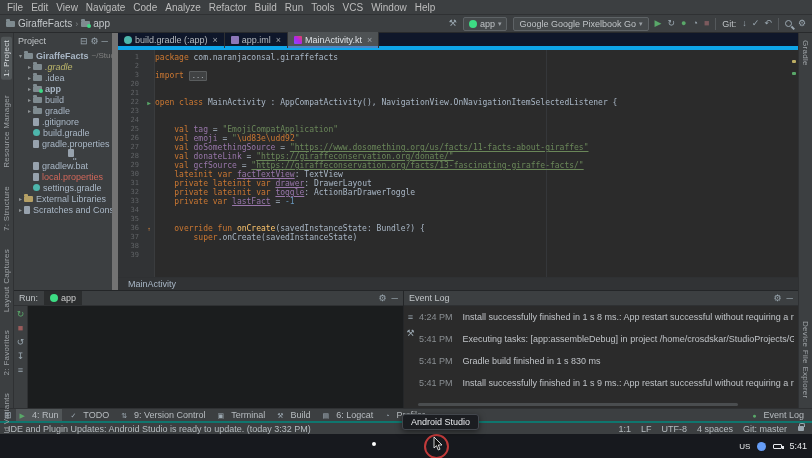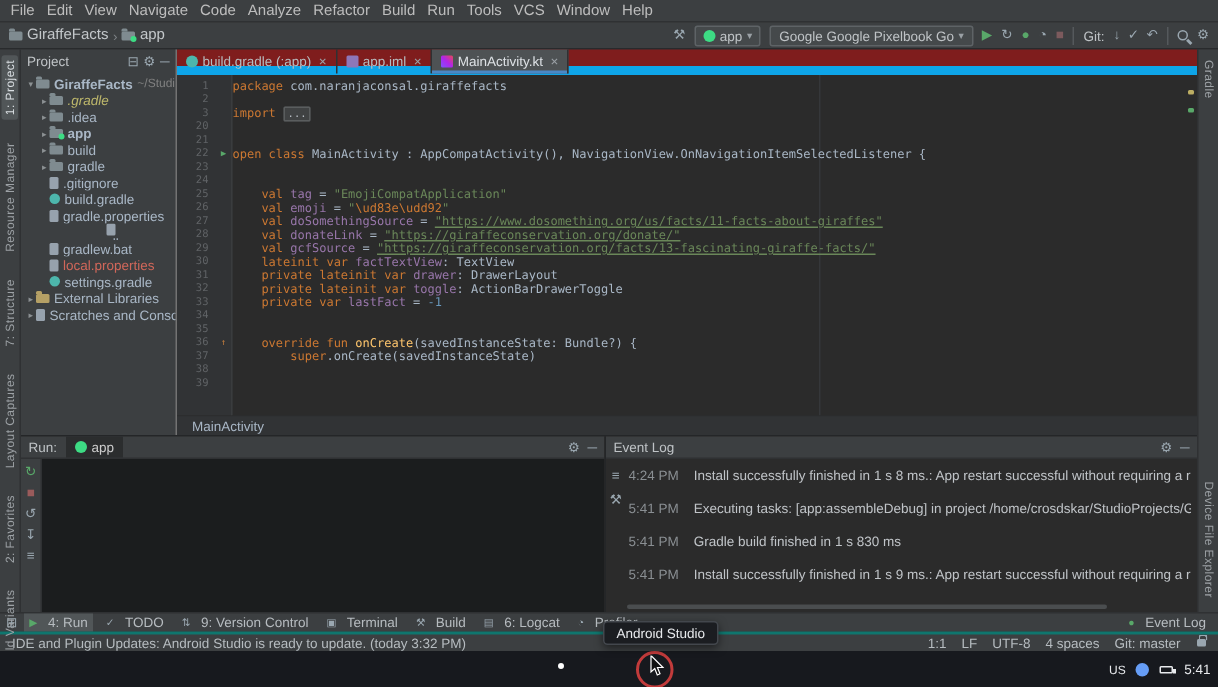--- a/index.html
+++ b/index.html
@@ -28,56 +28,56 @@
 .vstrip{width:14px;background:#3c3f41;display:flex;flex-direction:column;align-items:center;padding:4px 0 6px;gap:12px;flex:none}
 .vstrip.left{border-right:1px solid #2f3133}
 .vstrip.right{border-left:1px solid #2f3133}
 .vtab{writing-mode:vertical-rl;font-size:8px;color:#9da2a6;letter-spacing:.3px;padding:3px 1px;border-radius:2px;cursor:default;white-space:nowrap}
 .vstrip.left .vtab{transform:rotate(180deg)}
 .vtab.active{background:#515658;color:#dadfe3}
 .vtab.push{margin-top:auto}
 .center{flex:1;display:flex;flex-direction:column;min-width:0}
 .upper{height:257px;display:flex;min-height:0;flex:none}
 
-.project{width:104px;background:#3c3f41;border-right:1px solid #737373;display:flex;flex-direction:column;flex:none}
+.project{width:104px;background:#3c3f41;border-right:6px solid #737373;display:flex;flex-direction:column;flex:none}
 .pheader{height:16px;display:flex;align-items:center;padding:0 4px;gap:4px;flex:none}
 .ptitle{font-size:9px;color:#c0c4c7;max-width:32px;overflow:hidden;text-overflow:ellipsis;white-space:nowrap}
 .phicons{margin-left:auto;display:flex;gap:3px;font-size:8px;color:#9aa7b0}
 .ptree{flex:1;overflow:hidden;padding-top:1px}
 .tree-row{display:flex;align-items:center;height:11px;font-size:9px;color:#a9b7c6;white-space:nowrap;cursor:default;overflow:hidden}
 .tree-arrow{width:7px;font-size:6px;color:#8c9193;flex:none;text-align:center}
 .ticon{width:9px;height:6px;margin-right:3px;flex:none;position:relative;background:#7f8b90;border-radius:1px}
 .ticon::before{content:"";position:absolute;top:-2px;left:0;width:4px;height:2px;background:inherit;border-radius:1px 1px 0 0}
 .ticon.t-module::after{content:"";position:absolute;right:-1px;bottom:-1px;width:4px;height:4px;border-radius:50%;background:#3ddc84}
 .ticon.t-gradle{width:7px;height:7px;border-radius:50%;background:#4db6ac}.ticon.t-gradle::before{display:none}
 .ticon.t-file,.ticon.t-props,.ticon.t-scratch{width:6px;height:8px;background:#97a2ad}.ticon.t-file::before,.ticon.t-props::before,.ticon.t-scratch::before{display:none}
 .ticon.t-lib{background:#b5a065}
 .tree-suffix{color:#808080;font-size:8px;margin-left:3px}
 
-.tabrow{height:17px;background:#7f1d1d;display:flex;align-items:flex-start;border-bottom:6px solid #0ea5e9;flex:none}
+.tabrow{height:17px;background:#0f172a;display:flex;align-items:center;border-bottom:4px solid #0ea5e9;flex:none}
 .etab{display:flex;align-items:center;gap:3px;height:16px;padding:0 6px;font-size:9px;color:#b7bcc0;border-right:1px solid #2f3133;cursor:default;white-space:nowrap}
 .etab.active{background:#4e5254;color:#dde1e5;box-shadow:inset 0 -2px 0 #4a88c7}
 .ficon{width:8px;height:8px;flex:none;border-radius:1px}
 .ficon-gradle{border-radius:50%;background:#4db6ac}
 .ficon-iml{background:#8d77b8}
 .ficon-kotlin{background:linear-gradient(225deg,#e44857,#b125ea,#7f52ff)}
 .etab-close{color:#9aa0a6;font-size:9px;margin-left:2px;cursor:pointer}
 
 .editor{flex:1;position:relative;background:#2b2b2b;min-height:0;overflow:hidden;font-family:"DejaVu Sans Mono",monospace}
 .gutterbg{position:absolute;left:0;top:0;bottom:0;width:37px;background:#313335;border-right:1px solid #3a3c3e}
 .guide{position:absolute;left:428px;top:0;bottom:0;width:1px;background:#35373a}
 .codelines{position:relative;padding-top:3px}
 .cl{display:flex;height:9px;line-height:9px;font-size:8px}
 .ln{width:25px;text-align:right;padding-right:4px;color:#606366;flex:none;font-size:7px}
 .gi{width:12px;flex:none;text-align:center;font-size:6px;line-height:9px}
 .ct{white-space:pre}
 .tk-kw{color:#cc7832}.tk-pl{color:#a9b7c6}.tk-str{color:#6a8759}
 .tk-strl{color:#6a8759;text-decoration:underline}
 .tk-esc{color:#cc7832}.tk-prop{color:#9876aa}
-.tk-propv{color:#9876aa;}
+.tk-propv{color:#9876aa;text-decoration:underline}
 .tk-num{color:#6897bb}.tk-fn{color:#ffc66d}
 .tk-fold{background:#404243;border:1px solid #5a5d5e;color:#b6bcc2;padding:0 2px;border-radius:1px;font-size:7px}
 .mark{position:absolute;right:2px;width:4px;height:3px;border-radius:1px}
 .bcbar{height:13px;background:#313335;border-top:1px solid #2f3133;display:flex;align-items:center;padding-left:10px;font-size:9px;color:#a9b7c6;flex:none}
 
 .bottom{height:118px;display:flex;border-top:1px solid #242628;min-width:0;flex:none}
 .runpanel{width:389px;display:flex;flex-direction:column;flex:none}
 .rheader{height:15px;background:#3c3f41;display:flex;align-items:center;gap:6px;padding:0 5px;font-size:9px;border-bottom:1px solid #2f3133;flex:none;color:#bfc3c6}
 .rtab{display:flex;align-items:center;gap:3px;background:#2b2d2e;padding:0 6px;height:14px;color:#ccc;cursor:default}
 .aicon{width:8px;height:8px;border-radius:50%;background:#3ddc84;flex:none}

